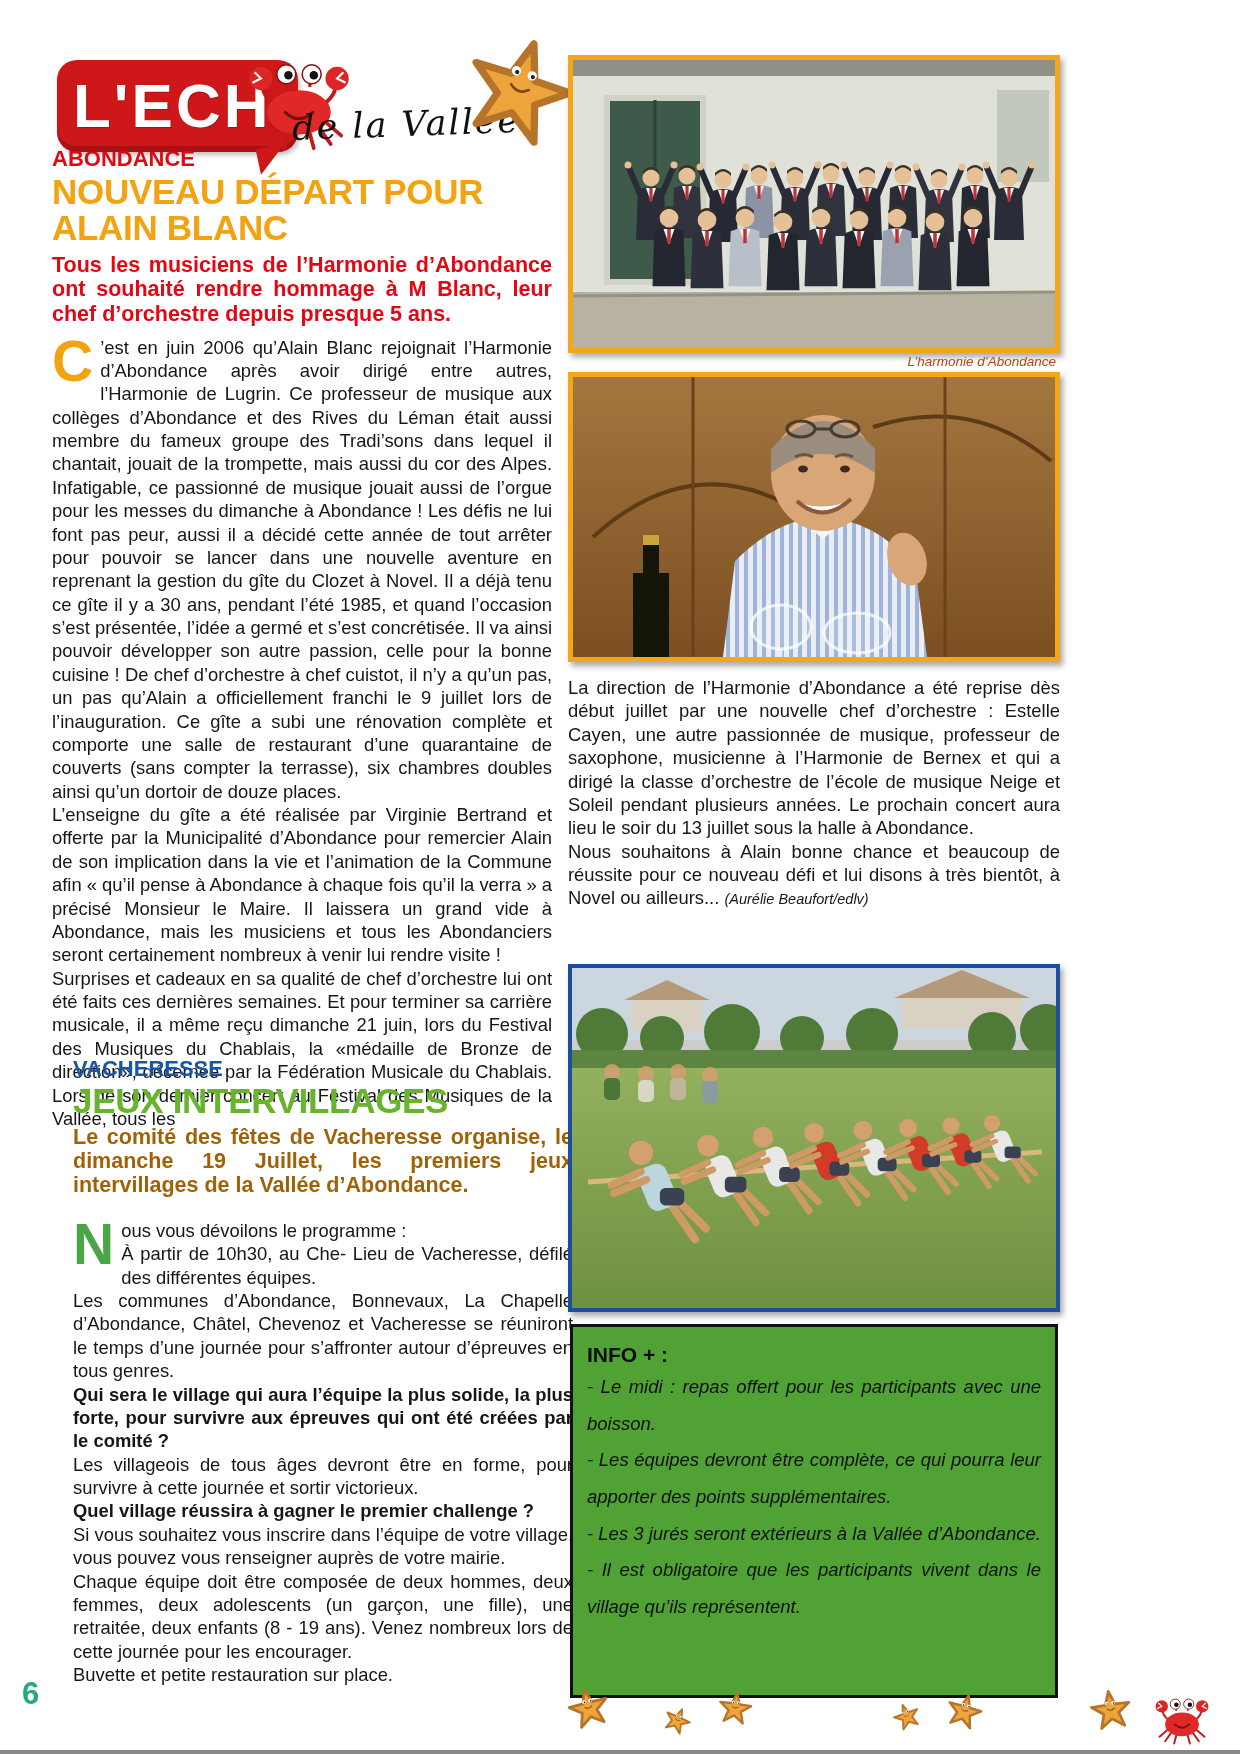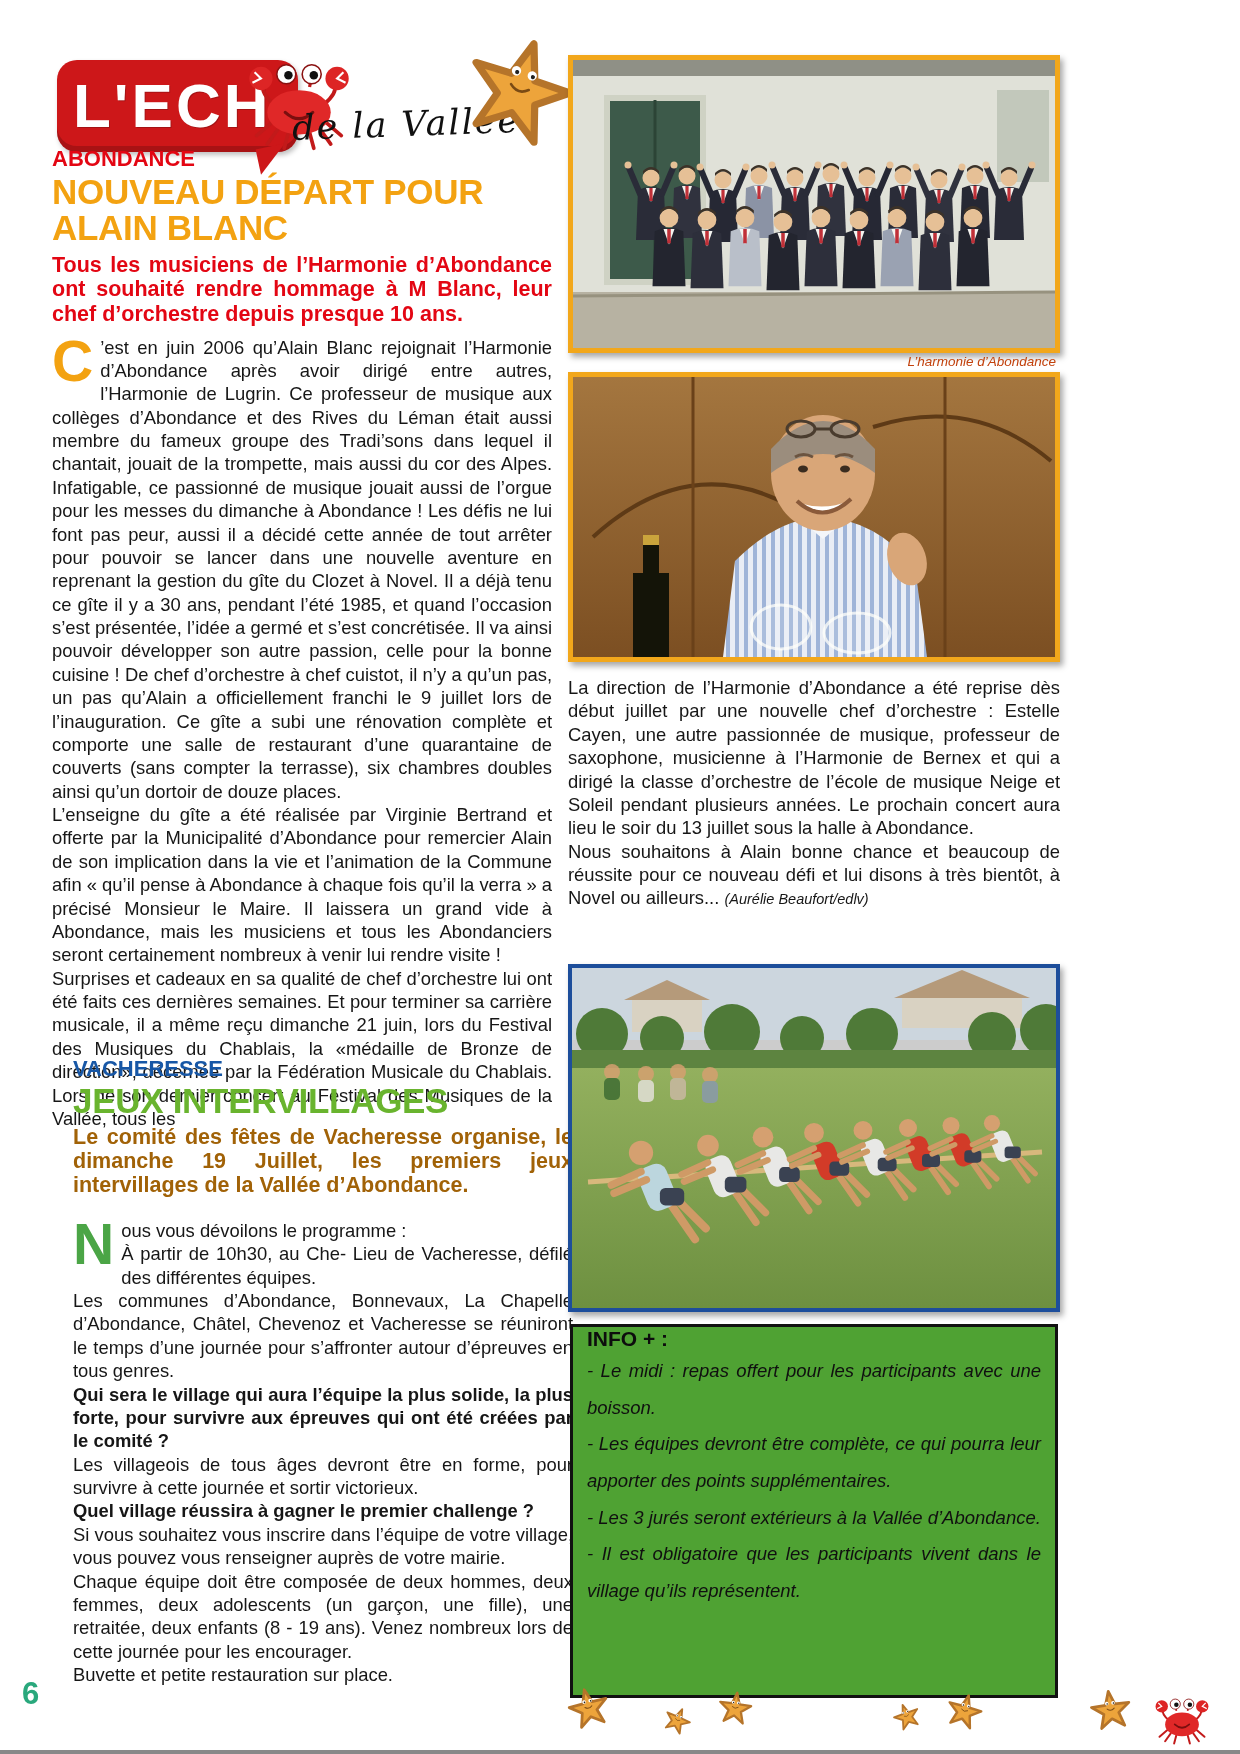--- a/index.html
+++ b/index.html
@@ -52,21 +52,21 @@
            box-shadow:3px 4px 6px rgba(0,0,0,.35);}
   .photo-2{left:568px;top:372px;width:492px;height:290px;border:5px solid #f2a71b;
            box-shadow:3px 4px 6px rgba(0,0,0,.35);}
   .photo-3{left:568px;top:964px;width:492px;height:348px;border:4px solid #1d4e9b;
            box-shadow:3px 4px 6px rgba(0,0,0,.35);}
   .caption{position:absolute;left:568px;top:354px;width:488px;text-align:right;
            font-style:italic;font-size:13.5px;color:#c2410c;}
 
   
   .info-box{position:absolute;left:570px;top:1324px;width:488px;height:374px;box-sizing:border-box;
-            background:#4fa233;border:3px solid #111;padding:0 14px;}
+            background:#4fa233;border:3px solid #111;padding:16px 14px;}
   .info-title{font-size:21px;font-weight:800;color:#0d0d0d;margin:0 0 2px 0;}
   .info-box ul{list-style:none;margin:0;padding:0;}
   .info-box li{font-style:italic;font-size:18.5px;line-height:1.98;color:#101010;text-align:justify;}
 
   
   .page-number{position:absolute;left:22px;top:1676px;font-size:31px;font-weight:800;color:#29a87c;}
   .deco{position:absolute;}
 
   .hidden-defs{position:absolute;width:0;height:0;overflow:hidden;}
 </style>
@@ -145,21 +145,21 @@
   <div class="logo-script">de la Vallée</div>
   <svg class="mascot" width="120" height="130" viewBox="-58 -58 116 116">
     <g transform="rotate(18)">
         <use href="#sf"></use>
       </g>
   </svg>
 
   <div class="col-left-1">
     <div class="kicker red">ABONDANCE</div>
     <div class="headline orange">NOUVEAU DÉPART POUR ALAIN BLANC</div>
-    <div class="standfirst red">Tous les musiciens de l’Harmonie d’Abondance ont souhaité rendre hommage à M Blanc, leur chef d’orchestre depuis presque 10 ans.</div>
+    <div class="standfirst red">Tous les musiciens de l’Harmonie d’Abondance ont souhaité rendre hommage à M Blanc, leur chef d’orchestre depuis presque 5 ans.</div>
     <div class="bodytext">
       <p><span class="dropcap orange">C</span><span>’est en juin 2006 qu’Alain Blanc rejoignait l’Harmonie d’Abondance après avoir dirigé entre autres, l’Harmonie de Lugrin. Ce professeur de musique aux collèges d’Abondance et des Rives du Léman  était aussi membre du fameux groupe des Tradi’sons dans lequel il chantait, jouait de la trompette, mais aussi du cor des Alpes. Infatigable, ce passionné de musique jouait aussi de l’orgue pour les messes du dimanche à Abondance ! Les défis ne lui font pas peur, aussi il a décidé cette année de tout arrêter pour pouvoir se lancer dans une nouvelle aventure en reprenant la gestion du gîte du Clozet à Novel. Il a déjà tenu ce gîte il y a 30 ans, pendant l’été 1985, et quand l’occasion s’est présentée, l’idée a germé et s’est concrétisée. Il va ainsi pouvoir développer son autre passion, celle pour la bonne cuisine ! De chef d’orchestre à chef cuistot, il n’y a qu’un pas, un pas qu’Alain a officiellement franchi le 9 juillet lors de l’inauguration. Ce gîte a subi une rénovation complète et comporte une salle de restaurant d’une quarantaine de couverts (sans compter la terrasse), six chambres doubles ainsi qu’un dortoir de douze places.</span></p>
       <p>L’enseigne du gîte a été réalisée par Virginie Bertrand et offerte par la Municipalité d’Abondance pour remercier Alain de son implication dans la vie et l’animation de la Commune afin « qu’il pense à Abondance à chaque fois qu’il la verra » a précisé Monsieur le Maire. Il laissera un grand vide à Abondance, mais les musiciens et tous les Abondanciers seront certainement nombreux à venir lui rendre visite !</p>
       <p>Surprises et cadeaux en sa qualité de chef d’orchestre lui ont été faits ces dernières semaines. Et pour terminer sa carrière musicale, il a même reçu dimanche 21 juin, lors du Festival des Musiques du Chablais, la «médaille de Bronze de direction», décernée par la Fédération Musicale du Chablais. Lors de son dernier concert au Festival des Musiques de la Vallée, tous les</p>
     </div>
   </div>
 
   <div class="photo photo-1">
     <svg viewBox="0 0 482 288" preserveAspectRatio="none" aria-hidden="true">
       <rect width="482" height="288" fill="#d8d9d0"></rect>

